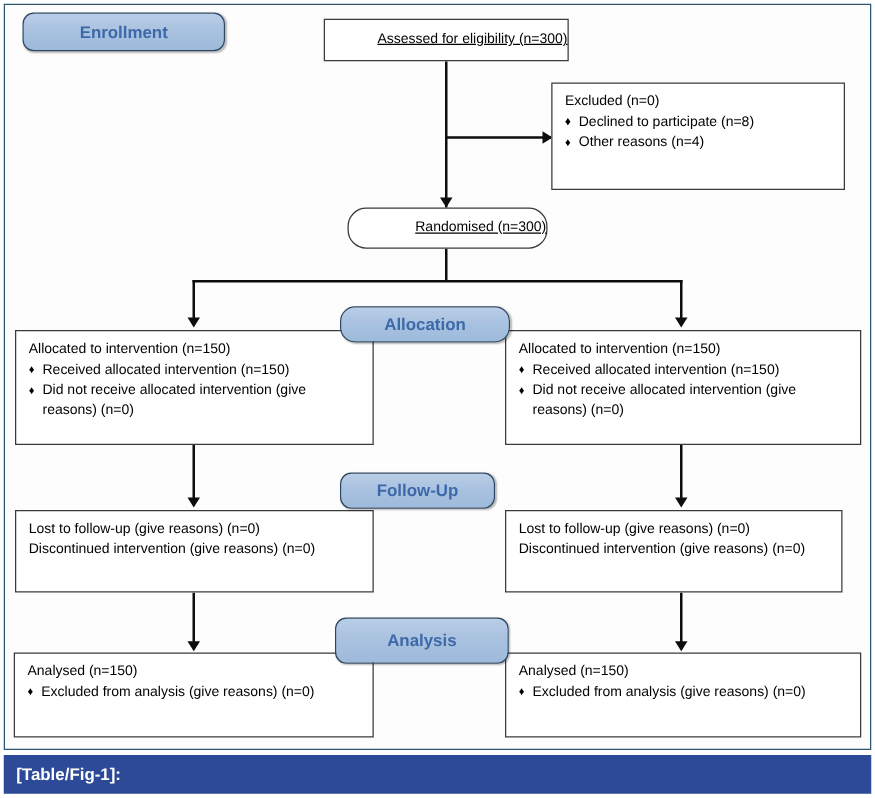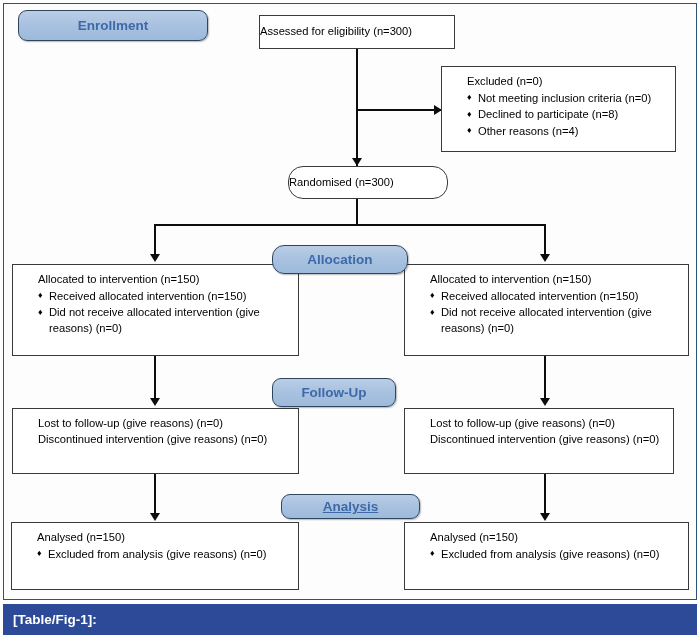--- a/index.html
+++ b/index.html
@@ -30,29 +30,30 @@
   }
   
   .flow-box {
     position: absolute;
     box-sizing: border-box;
     border: 1.6px solid #3a3a3a;
     background: #ffffff;
     color: #000000;
     font-size: 11.2px;
     line-height: 1.42;
-    padding: 7px 9px 5px 25px;
+    padding: 7px 9px 5px 10px;
     z-index: 5;
   }
   .flow-box.centered {
     display: flex;
     align-items: center;
-    justify-content: flex-start;
+    justify-content: flex-end;
     padding: 0;
     text-align: center;
+    text-decoration: underline;
   }
   .box-title {
     margin: 0 0 1px 0;
     white-space: nowrap;
   }
   .bullet-list {
     list-style: none;
     margin: 0;
     padding: 0;
   }
@@ -141,53 +142,52 @@
   }
   .caption-text { font-weight: normal; }
 </style>
 </head>
 <body>
 
 <div id="figure-root">
 
   <div class="diagram-frame"></div>
 
-  <div class="stage-badge" style="left:18px; top:10px; width:190px; height:31px;">
+  <div class="stage-badge" style="left:18px; top:10px; width:162px; height:31px;">
     <span>Enrollment</span>
   </div>
 
   <div class="flow-box centered" style="left:259px; top:15px; width:196px; height:34px;">
     <span>Assessed for eligibility (n=300)</span>
   </div>
 
   <div class="vline" style="left:356px; top:49px; height:117px;"></div>
   <div class="arrow-down" style="left:352px; top:158px;"></div>
 
   <div class="hline" style="left:356px; top:109px; width:85px;"></div>
   <div class="arrow-right" style="left:434px; top:105px;"></div>
 
   <div class="flow-box" style="left:441px; top:66px; width:235px; height:86px;">
     <p class="box-title">Excluded (n=0)</p>
     <ul class="bullet-list">
       <li>
         <span class="bullet-mark">♦</span>
-        <span>Not meeting inclusion criteria (n=0)</span>
       </li>
       <li>
         <span class="bullet-mark">♦</span>
         <span>Declined to participate (n=8)</span>
       </li>
       <li>
         <span class="bullet-mark">♦</span>
         <span>Other reasons (n=4)</span>
       </li>
     </ul>
   </div>
 
-  <div class="flow-box centered" style="left:288px; top:166px; width:160px; height:33px;border-radius:15px;">
+  <div class="flow-box centered" style="left:278px; top:166px; width:160px; height:33px;border-radius:15px;">
     <span>Randomised (n=300)</span>
   </div>
 
   <div class="vline" style="left:356px; top:199px; height:26px;"></div>
   <div class="hline" style="left:154px; top:224px; width:392px;"></div>
   <div class="vline" style="left:154px; top:224px; height:32px;"></div>
   <div class="arrow-down" style="left:150px; top:254px;"></div>
   <div class="vline" style="left:544px; top:224px; height:32px;"></div>
   <div class="arrow-down" style="left:540px; top:254px;"></div>
 
@@ -240,21 +240,21 @@
   <div class="flow-box" style="left:404px; top:408px; width:270px; height:66px;">
     <p class="plain-line">Lost to follow-up (give reasons) (n=0)</p>
     <p class="plain-line">Discontinued intervention (give reasons) (n=0)</p>
   </div>
 
   <div class="vline" style="left:154px; top:474px; height:42px;"></div>
   <div class="arrow-down" style="left:150px; top:513px;"></div>
   <div class="vline" style="left:544px; top:474px; height:42px;"></div>
   <div class="arrow-down" style="left:540px; top:513px;"></div>
 
-  <div class="stage-badge" style="left:281px; top:494px; width:139px; height:25px;text-decoration:underline;">
+  <div class="stage-badge" style="left:268px; top:494px; width:139px; height:37px;">
     <span>Analysis</span>
   </div>
 
   <div class="flow-box" style="left:11px; top:522px; width:288px; height:68px;">
     <p class="box-title">Analysed (n=150)</p>
     <ul class="bullet-list">
       <li>
         <span class="bullet-mark">♦</span>
         <span>Excluded from analysis (give reasons) (n=0)</span>
       </li>

